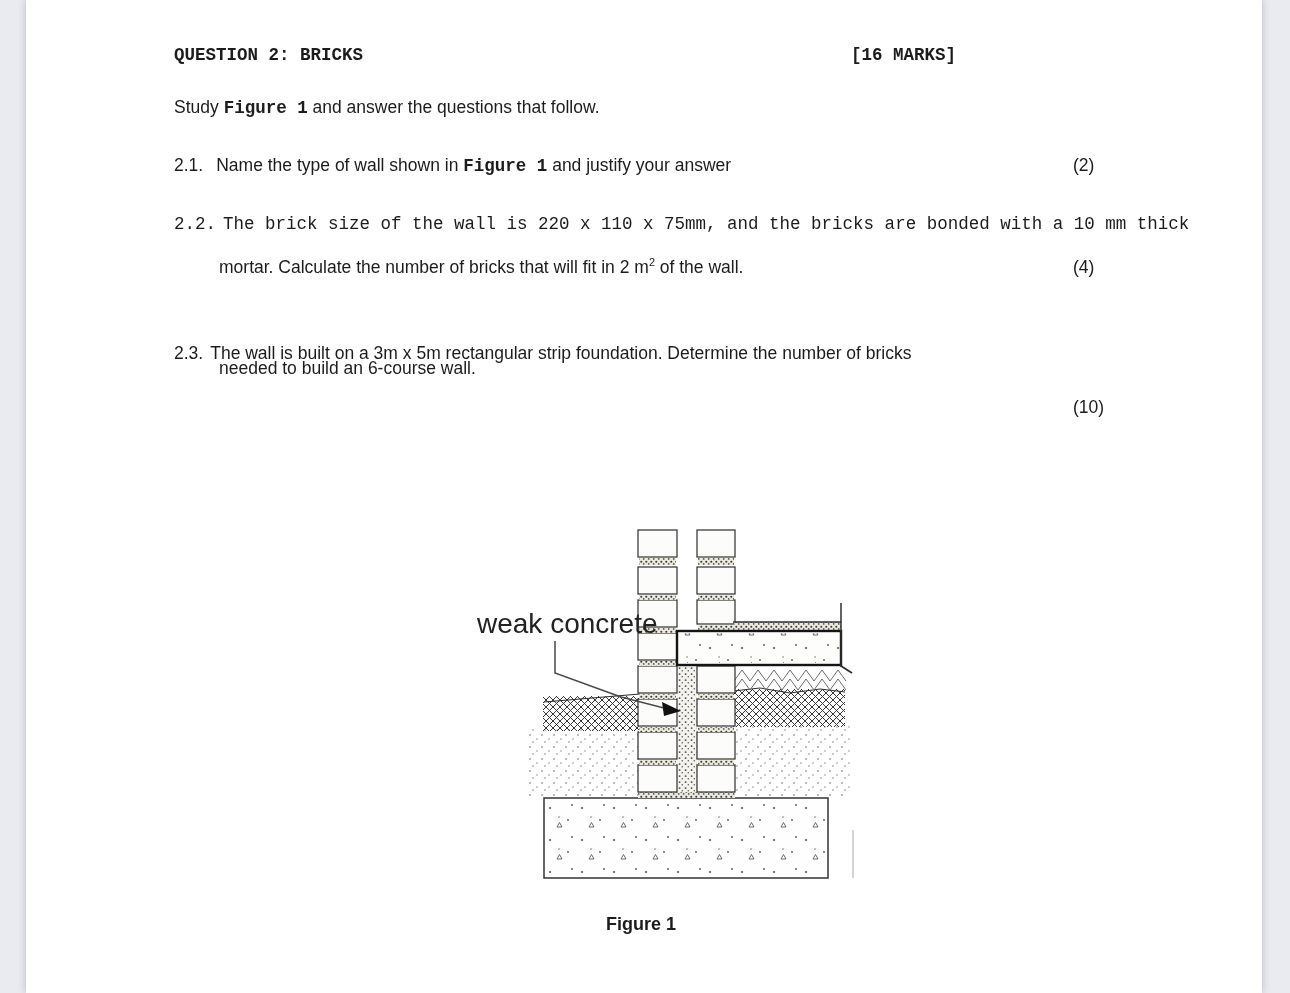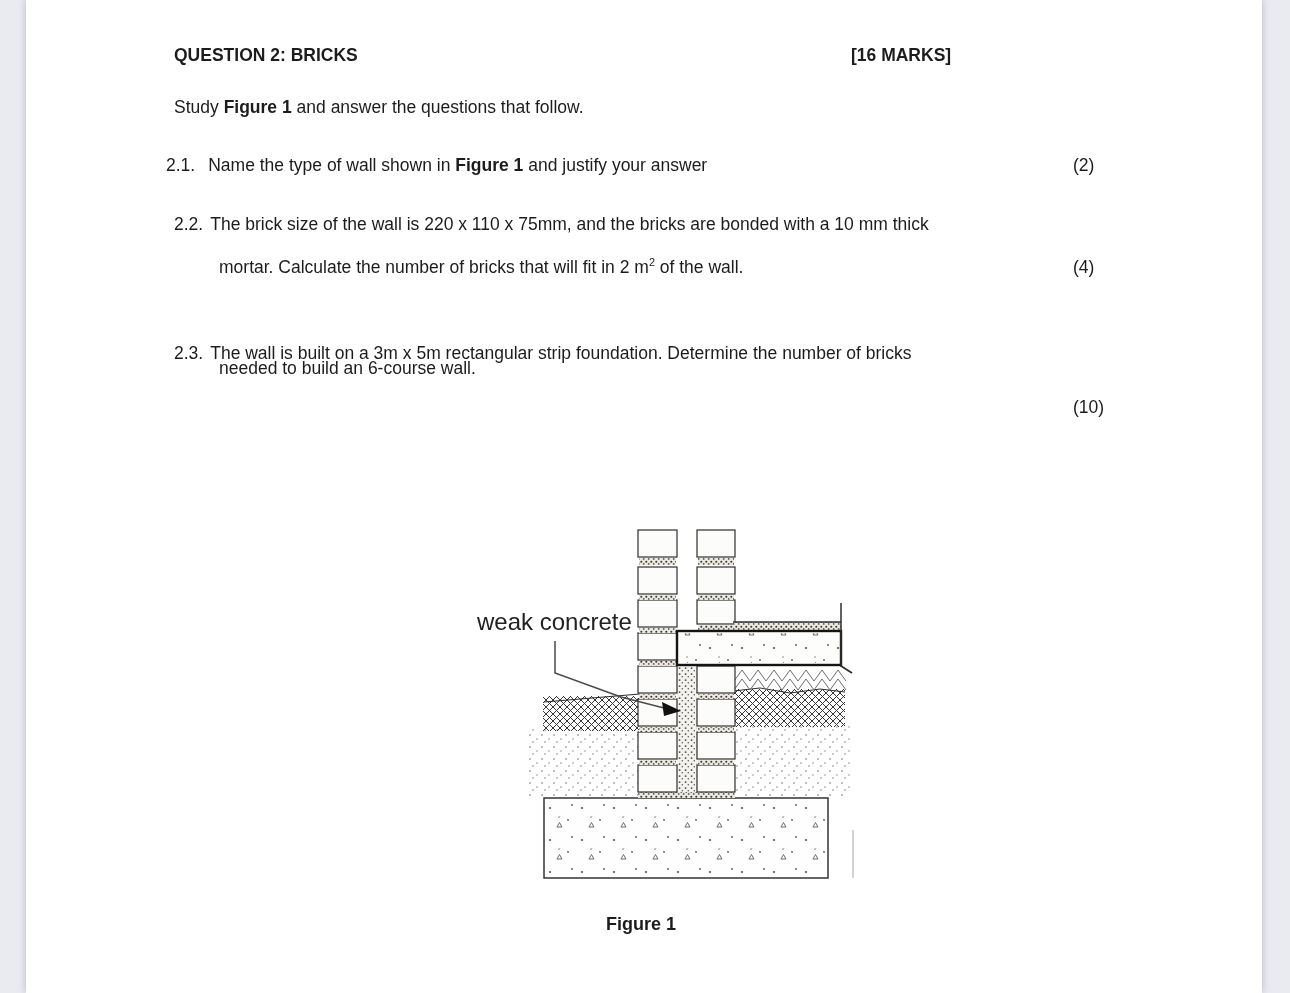--- a/index.html
+++ b/index.html
@@ -8,43 +8,43 @@
     background:#eaebf1;
     font-family:"Liberation Sans",sans-serif;
     color:#1c1c1c;
   }
   .paper{
     position:absolute;left:26px;top:0;width:1236px;height:993px;
     background:#ffffff;
     box-shadow:0 0 7px rgba(120,120,140,0.45);
   }
   .t{position:absolute;white-space:nowrap;font-size:17.5px;line-height:22px;color:#1c1c1c;}
-  .b{font-weight:700;}
+  .b{font-weight:700;font-family:Liberation Mono, monospace;}
   .qnum{display:inline-block;}
   .gap-wide{margin-right:13px;}
   .gap{margin-right:7px;}
   sup{font-size:0.62em;vertical-align:super;line-height:0;}
-  .fig-label{position:absolute;left:477px;top:608px;font-size:24px;color:#222;letter-spacing:0px;}
+  .fig-label{position:absolute;left:477px;top:608px;font-size:28px;color:#222;letter-spacing:0px;}
   .fig-caption{position:absolute;left:606px;top:914px;font-size:18px;font-weight:700;}
   svg .ln{stroke:#2e2e2e;fill:none;}
 </style>
 </head>
 <body>
 
 <div class="paper"></div>
 
 <div class="t b" style="left:174px;top:44px;">QUESTION 2: BRICKS</div>
 <div class="t b" style="left:851px;top:44px;">[16 MARKS]</div>
 
 <div class="t" style="left:174px;top:96px;"><span>Study </span><span class="b">Figure 1</span><span> and answer the questions that follow.</span></div>
 
-<div class="t" style="left:166px;top:154px;text-align:center;"><span class="qnum gap-wide">2.1.</span><span>Name the type of wall shown in </span><span class="b">Figure 1</span><span> and justify your answer</span></div>
+<div class="t" style="left:174px;top:154px;text-align:center;"><span class="qnum gap-wide">2.1.</span><span>Name the type of wall shown in </span><span class="b">Figure 1</span><span> and justify your answer</span></div>
 <div class="t" style="left:1073px;top:154px;">(2)</div>
 
-<div class="t" style="left:174px;top:213px;"><span class="qnum gap">2.2.</span><span>The brick size of the wall is 220 x 110 x 75mm, and the bricks are bonded with a 10 mm thick</span></div>
+<div class="t" style="left:174px;top:213px;font-family:Liberation Mono, monospace;"><span class="qnum gap">2.2.</span><span>The brick size of the wall is 220 x 110 x 75mm, and the bricks are bonded with a 10 mm thick</span></div>
 <div class="t" style="left:219px;top:256px;"><span>mortar. Calculate the number of bricks that will fit in 2 m</span><sup>2</sup><span> of the wall.</span></div>
 <div class="t" style="left:1073px;top:256px;">(4)</div>
 
 <div class="t" style="left:174px;top:330px;margin-top:12px;"><span class="qnum gap">2.3.</span><span>The wall is built on a 3m x 5m rectangular strip foundation. Determine the number of bricks</span></div>
 <div class="t" style="left:219px;top:357px;">needed to build an 6-course wall.</div>
 <div class="t" style="left:1073px;top:357px;margin-top:39px;">(10)</div>
 
 <svg style="position:absolute;left:470px;top:515px;" width="400" height="445" viewBox="470 515 400 445">
   <defs>
     <pattern id="patMortar" width="5" height="5" patternUnits="userSpaceOnUse">

